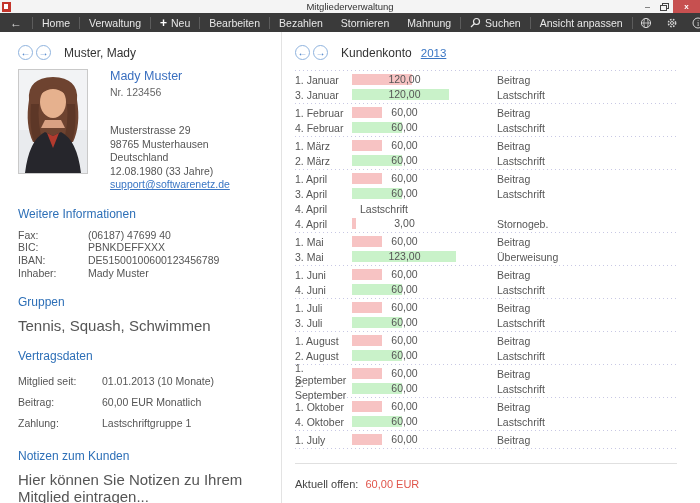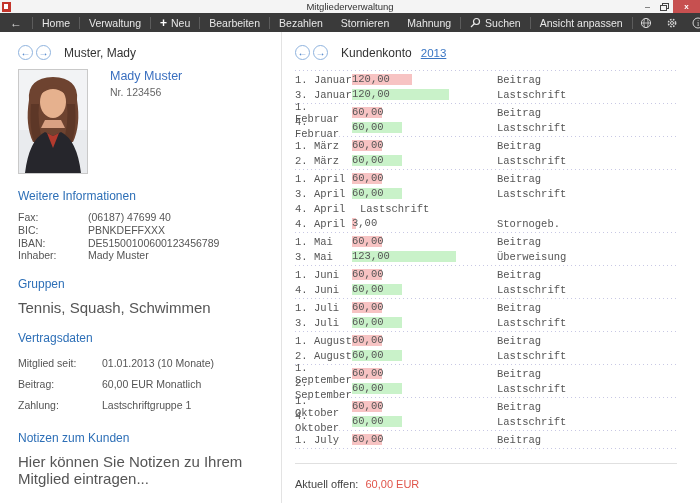--- a/index.html
+++ b/index.html
@@ -60,31 +60,31 @@
   .email { color:#3a76c4; text-decoration:underline; cursor:pointer; }
 
   h3.section { color:#2d6fb7; font-size:12px; font-weight:normal;
                margin:15px 0 8px 0; }
   .kv { display:flex; font-size:10.5px; color:#555; line-height:12.8px; }
   .kv .k { width:70px; flex:0 0 auto; }
   .kv2 { line-height:21px;gap:14px; }
   .plain-text { font-size:15px; color:#555; }
 
   
-  .txn-list { margin-top:10px;font-family:Liberation Mono, monospace; }
+  .txn-list { margin-top:10px; }
   .dot-sep { height:1px;
      background-image:repeating-linear-gradient(to right,#c8c8e4 0 1px,transparent 1px 4px); }
   .txn-group { padding:1px 0; }
   .txn-row { display:flex; align-items:center; height:15px; font-size:10.5px;
              color:#555; }
   .txn-date { width:57px; flex:0 0 auto; }
   .txn-mid { width:137px; position:relative; height:15px; flex:0 0 auto; }
   .txn-bar { position:absolute; left:0; top:2px; height:11px; }
-  .txn-amount { position:absolute; right:0; top:0; width:100%;
-                text-align:left; line-height:15px; }
+  .txn-amount { position:absolute; right:16px; top:0; width:100%;
+                text-align:center; line-height:15px; }
   .txn-type { margin-left:8px; }
 
   .account-footer { margin-top:14px; border-top:1px solid #e0e0e0;
                     padding-top:14px; font-size:11px; color:#444; }
   .open-value { margin-left:4px;text-align:center; }
 </style>
 </head>
 <body>
 
 <div class="titlebar">
@@ -173,20 +173,27 @@
           <ellipse cx="34" cy="32" rx="13" ry="16" fill="#e6b18e"></ellipse>
           <path d="M22 24 Q34 14 46 24 Q44 16 34 15 Q24 16 22 24 Z" fill="#6e4330"></path>
           <path d="M26 50 L42 50 L46 58 L22 58 Z" fill="#d9a183"></path>
           <path d="M6 103 Q10 70 26 62 L34 66 L42 62 Q58 70 62 103 Z" fill="#26262c"></path>
           <path d="M28 63 L34 78 L40 63 L34 66 Z" fill="#b23a2e"></path>
         </svg>
       </div>
       <div class="member-info">
         <div class="member-name">Mady Muster</div>
         <div class="member-nr">Nr. 123456</div>
+        <div class="addr">
+          <div>Musterstrasse 29</div>
+          <div>98765 Musterhausen</div>
+          <div>Deutschland</div>
+          <div>12.08.1980  (33 Jahre)</div>
+          <div><span class="email">support@softwarenetz.de</span></div>
+        </div>
       </div>
     </div>
 
     <h3 class="section" style="color: rgb(45, 111, 183);">Weitere Informationen</h3>
     <div class="kv">
       <span class="k">Fax:</span>
       <span>(06187) 47699 40</span>
     </div>
     <div class="kv">
       <span class="k">BIC:</span>

